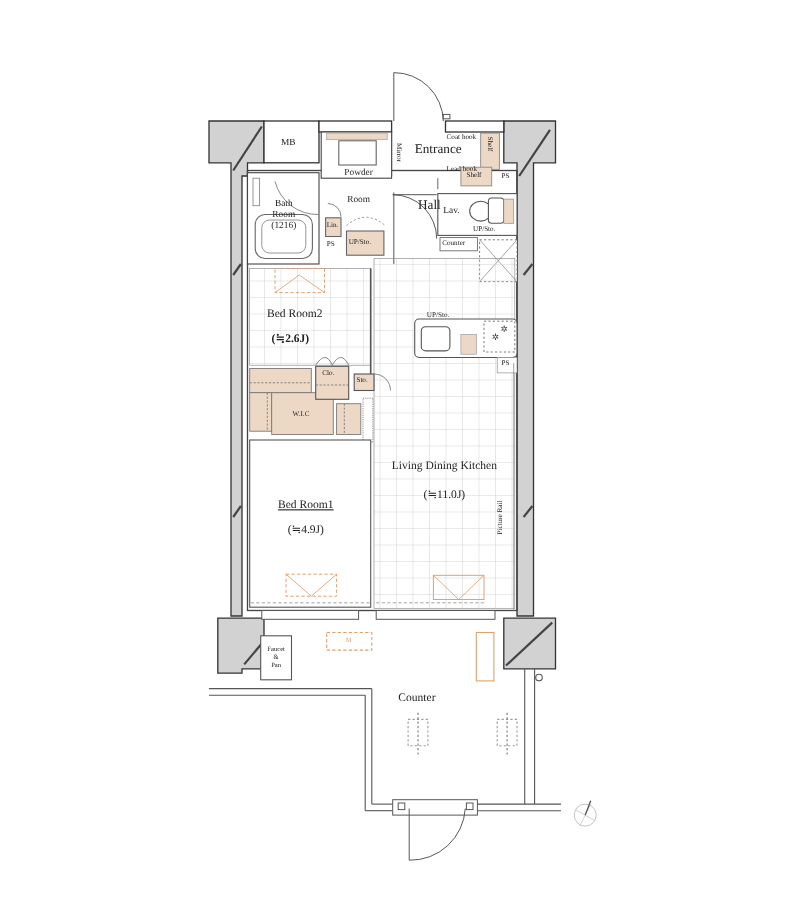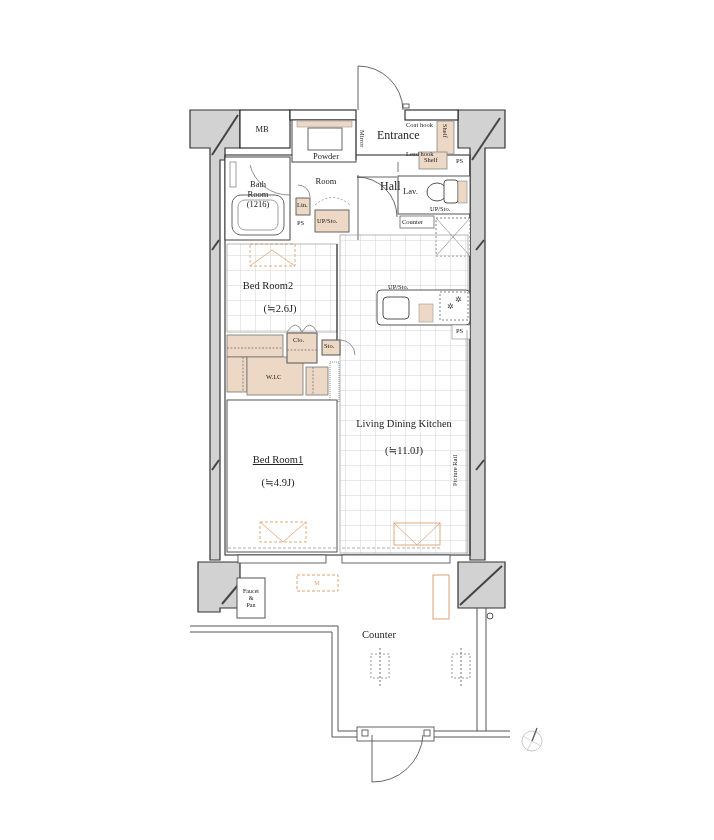--- a/index.html
+++ b/index.html
@@ -198,21 +198,21 @@
 
 <div class="lbl lg" style="left:377px;top:129px;">Entrance</div>
 <div class="lbl sm c" style="left:326px;top:152px;">Powder</div>
 <div class="lbl sm c" style="left:326px;top:177px;">Room</div>
 <div class="lbl sm c" style="left:258px;top:180px;">Bath</div>
 <div class="lbl sm c" style="left:258px;top:190px;">Room</div>
 <div class="lbl sm c" style="left:258px;top:200px;">(1216)</div>
 <div class="lbl lg" style="left:364px;top:180px;margin-left:16px;">Hall</div>
 <div class="lbl sm" style="left:403px;top:187px;">Lav.</div>
 <div class="lbl md c" style="left:268px;top:281px;">Bed Room2</div>
-<div class="lbl md c" style="left:280px;top:304px;">(≒2.6J)</div>
+<div class="lbl md c" style="left:264px;top:304px;font-weight:bold;">(≒2.6J)</div>
 <div class="lbl md c" style="left:278px;top:455px;text-decoration:underline;">Bed Room1</div>
 <div class="lbl md c" style="left:278px;top:478px;">(≒4.9J)</div>
 <div class="lbl md c" style="left:404px;top:419px;">Living Dining Kitchen</div>
 <div class="lbl md c" style="left:404px;top:446px;">(≒11.0J)</div>
 <div class="lbl md c" style="left:379px;top:630px;">Counter</div>
 
 <div class="lbl sm c" style="left:262px;top:125px;">MB</div>
 <div class="lbl xs vert" style="left:358px;top:130px;">Mirror</div>
 <div class="lbl xs" style="left:406px;top:122px;">Coat hook</div>
 <div class="lbl xs" style="left:406px;top:151px;">Lead hook</div>

